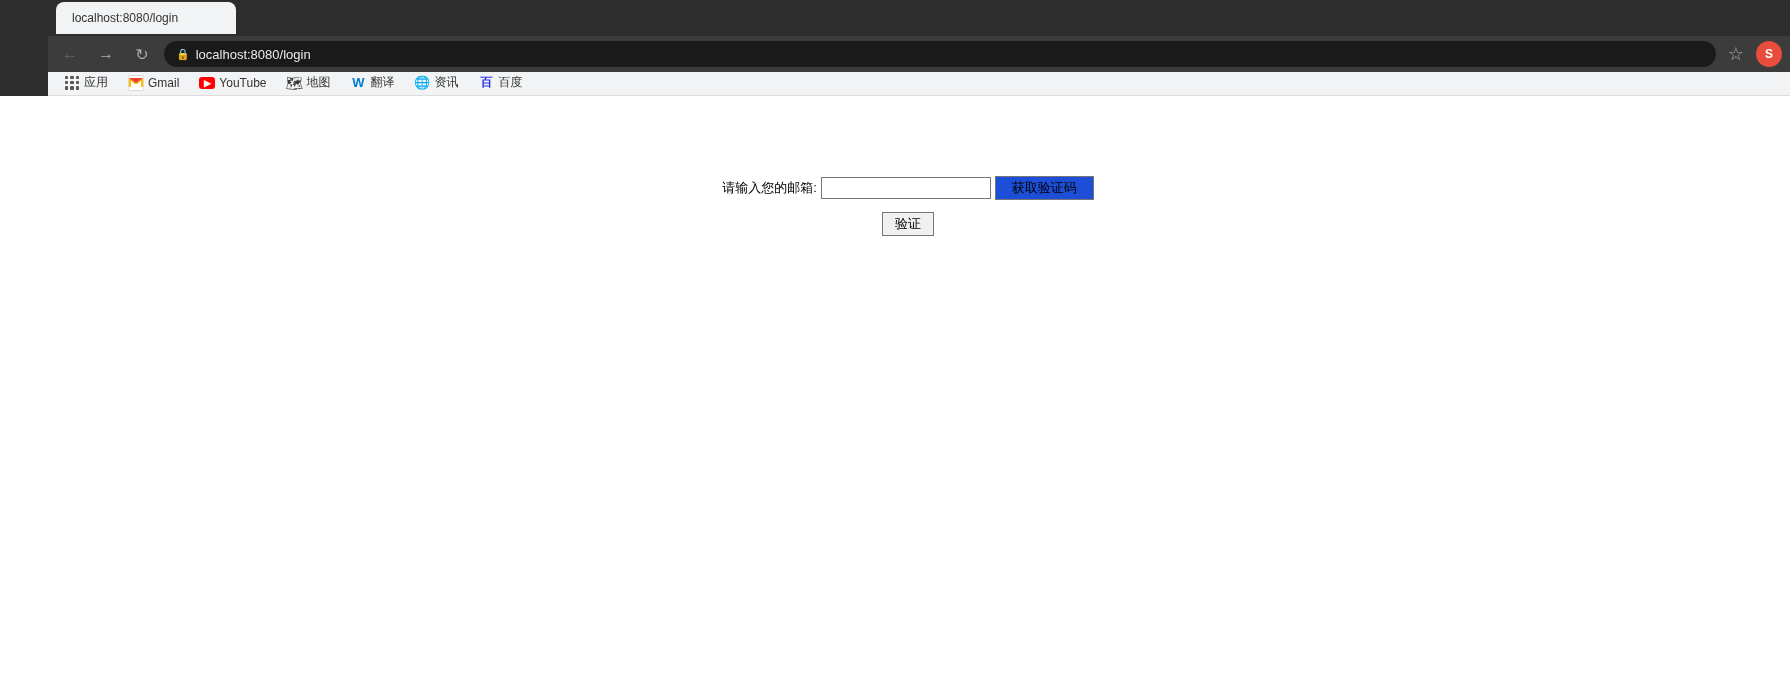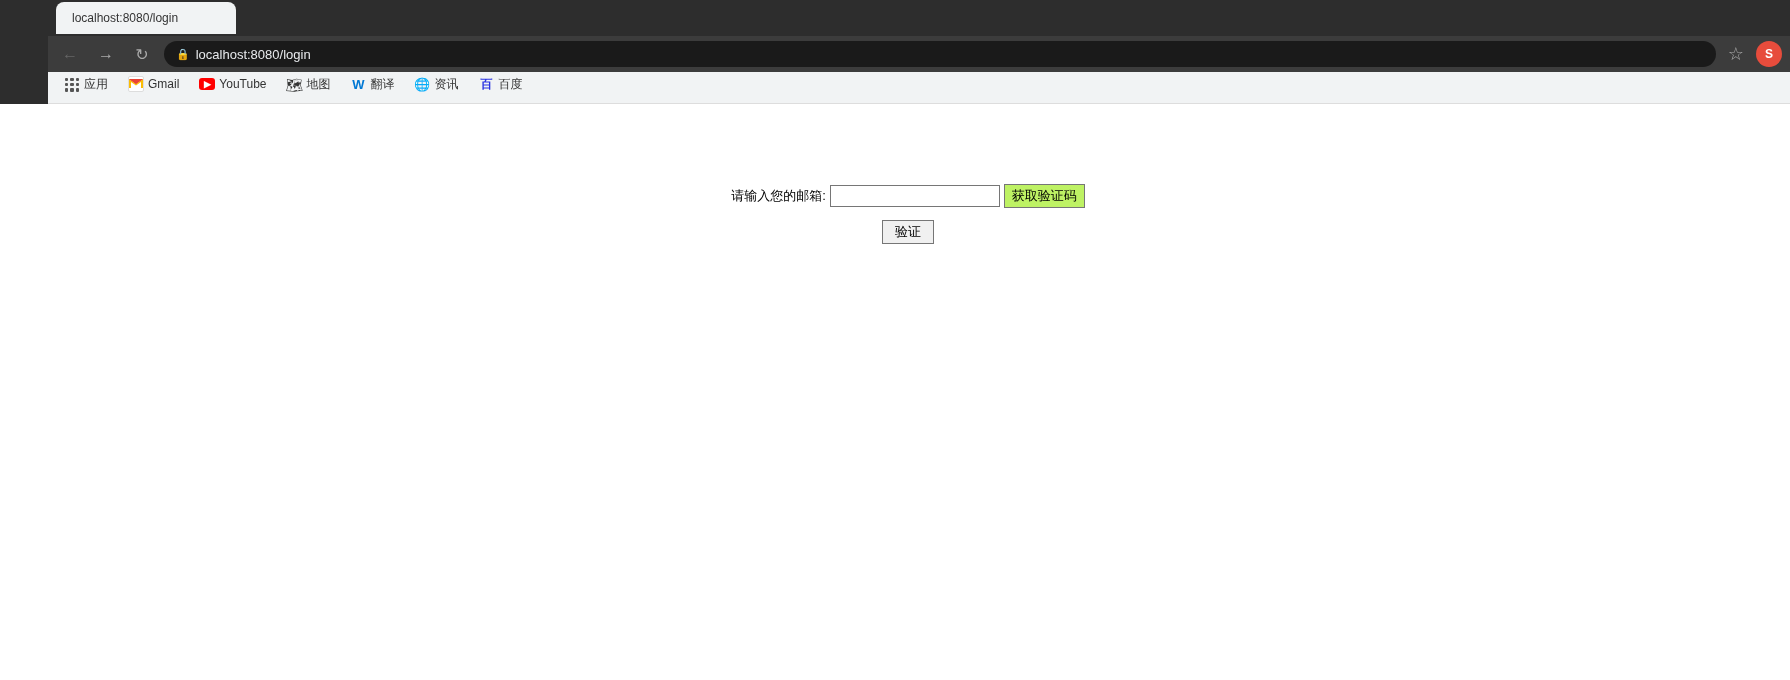--- a/index.html
+++ b/index.html
@@ -114,23 +114,23 @@
       align-items: center;
       justify-content: center;
       color: white;
       font-size: 12px;
       font-weight: bold;
     }
 
     
     .bookmarks-bar {
       display: flex;
-      align-items: flex-start;
+      align-items: flex-end;
       background: #f1f3f4;
-      height: 32px;
+      height: 24px;
       padding: 0 8px;
       gap: 4px;
       border-bottom: 1px solid #ddd;
     }
 
     .bookmark-item {
       display: flex;
       align-items: center;
       gap: 4px;
       padding: 4px 8px;
@@ -205,23 +205,23 @@
       border: 1px solid #767676;
       height: 22px;
       font-size: 13px;
       padding: 2px 4px;
       outline: none;
       width: 170px;
     }
 
     .btn-get-code {
       border: 1px solid #767676;
-      background: #bef264;
-      font-size: 13px;
-      padding: 2px 7px;
+      background: #1d4ed8;
+      font-size: 13px;
+      padding: 2px 16px;
       height: 24px;
       cursor: pointer;
       white-space: nowrap;
     }
 
     .btn-verify {
       border: 1px solid #767676;
       background: #f0f0f0;
       font-size: 13px;
       padding: 2px 12px;

